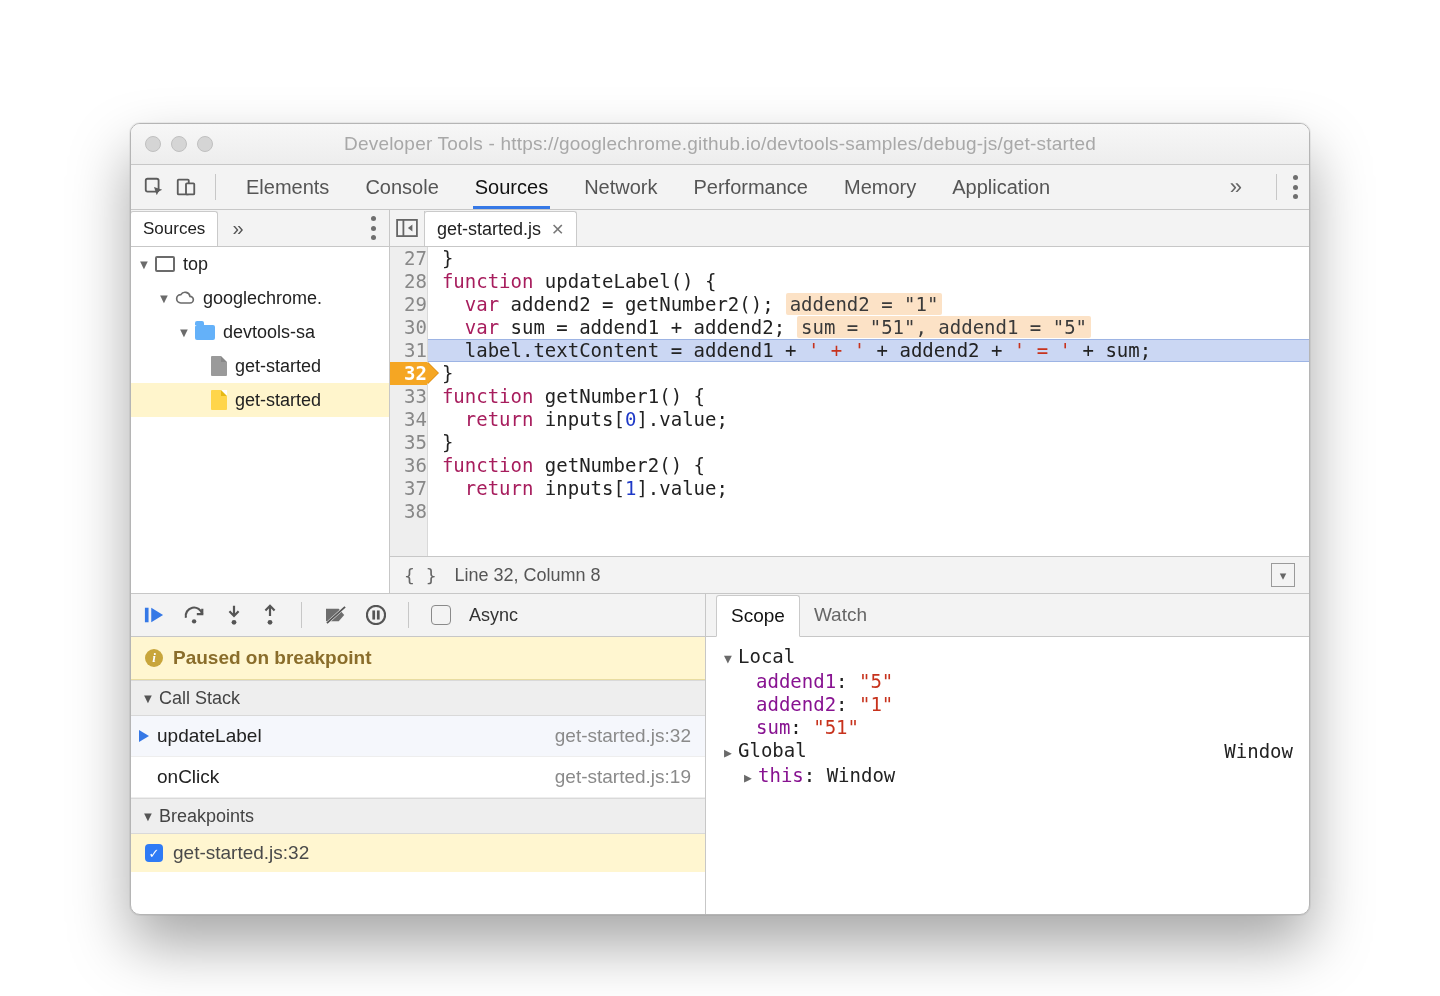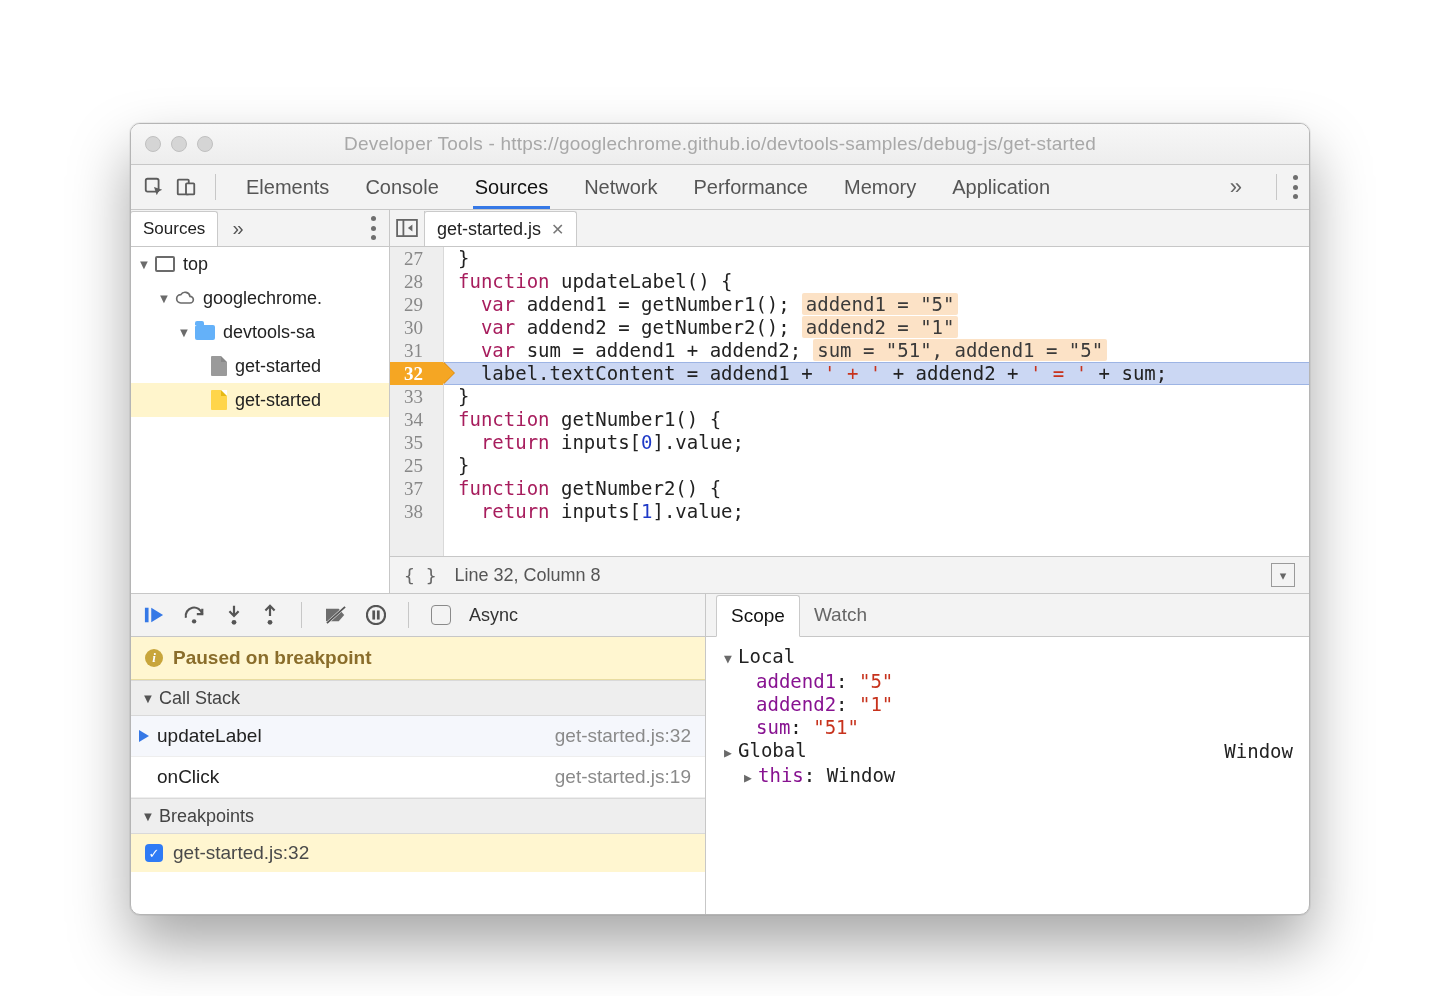--- a/index.html
+++ b/index.html
@@ -115,21 +115,21 @@
   .editor{flex:1;display:flex;flex-direction:column;min-width:0;}
   .editor-tabs{height:36px;border-bottom:1px solid var(--border);display:flex;align-items:center;background:var(--bg-grey);}
   .ed-toggle{width:34px;height:34px;display:flex;align-items:center;justify-content:center;border-right:1px solid var(--border);}
   .file-tab{
     height:34px;display:flex;align-items:center;gap:10px;padding:0 12px;border:1px solid var(--tab-border);
     border-bottom:none;background:#fff;font-size:18px;margin-left:-1px;margin-top:1px;border-radius:3px 3px 0 0;
   }
   .file-tab .x{color:#777;font-size:16px;}
   .code-area{flex:1;display:flex;min-height:0;font-family:Menlo,Consolas,monospace;font-size:19px;line-height:23px;overflow:hidden;}
   .gutter{background:var(--gutter-bg);color:var(--gutter-fg);text-align:right;border-right:1px solid var(--border-light);}
-  .gutter .gl{padding:0 20px 0 14px;position:relative;height:23px;font-family:Liberation Serif, serif;}
+  .gutter .gl{padding:0 0 0 14px;position:relative;height:23px;}
   .gl.exec{background:var(--exec-orange);color:#fff;font-weight:600;}
   .gl.exec::after{
     content:"";position:absolute;right:-11px;top:0;width:0;height:0;
     border-top:11.5px solid transparent;border-bottom:11.5px solid transparent;border-left:11px solid var(--exec-orange);
     filter:drop-shadow(1px 0 0 var(--exec-orange-dark));
   }
   .codelines{flex:1;overflow:hidden;}
   .cl{padding-left:14px;height:23px;white-space:pre;}
   .cl.exec{background:var(--highlight);box-shadow:inset 0 1px 0 #9db4e4, inset 0 -1px 0 #9db4e4;}
   .kw{color:var(--keyword);}
@@ -293,28 +293,27 @@
           <div class="gutter">
             <div class="gl">27</div>
             <div class="gl">28</div>
             <div class="gl">29</div>
             <div class="gl">30</div>
             <div class="gl">31</div>
             <div class="gl exec">32</div>
             <div class="gl">33</div>
             <div class="gl">34</div>
             <div class="gl">35</div>
-            <div class="gl">25</div>
+            <div class="gl">36</div>
             <div class="gl">37</div>
             <div class="gl">38</div>
           </div>
           <div class="codelines">
             <div class="cl"><span>}</span></div>
             <div class="cl"><span class="kw">function</span><span> updateLabel() {</span></div>
-            <div class="cl"><span class="kw">  var</span><span> addend1 = getNumber1();</span><span class="inline">addend1 = "5"</span></div>
             <div class="cl"><span class="kw">  var</span><span> addend2 = getNumber2();</span><span class="inline">addend2 = "1"</span></div>
             <div class="cl"><span class="kw">  var</span><span> sum = addend1 + addend2;</span><span class="inline">sum = "51", addend1 = "5"</span></div>
             <div class="cl exec"><span>  label.textContent = addend1 + </span><span class="str">' + '</span><span> + addend2 + </span><span class="str">' = '</span><span> + sum;</span></div>
             <div class="cl"><span>}</span></div>
             <div class="cl"><span class="kw">function</span><span> getNumber1() {</span></div>
             <div class="cl"><span class="kw">  return</span><span> inputs[</span><span class="num">0</span><span>].value;</span></div>
             <div class="cl"><span>}</span></div>
             <div class="cl"><span class="kw">function</span><span> getNumber2() {</span></div>
             <div class="cl"><span class="kw">  return</span><span> inputs[</span><span class="num">1</span><span>].value;</span></div>
           </div>

